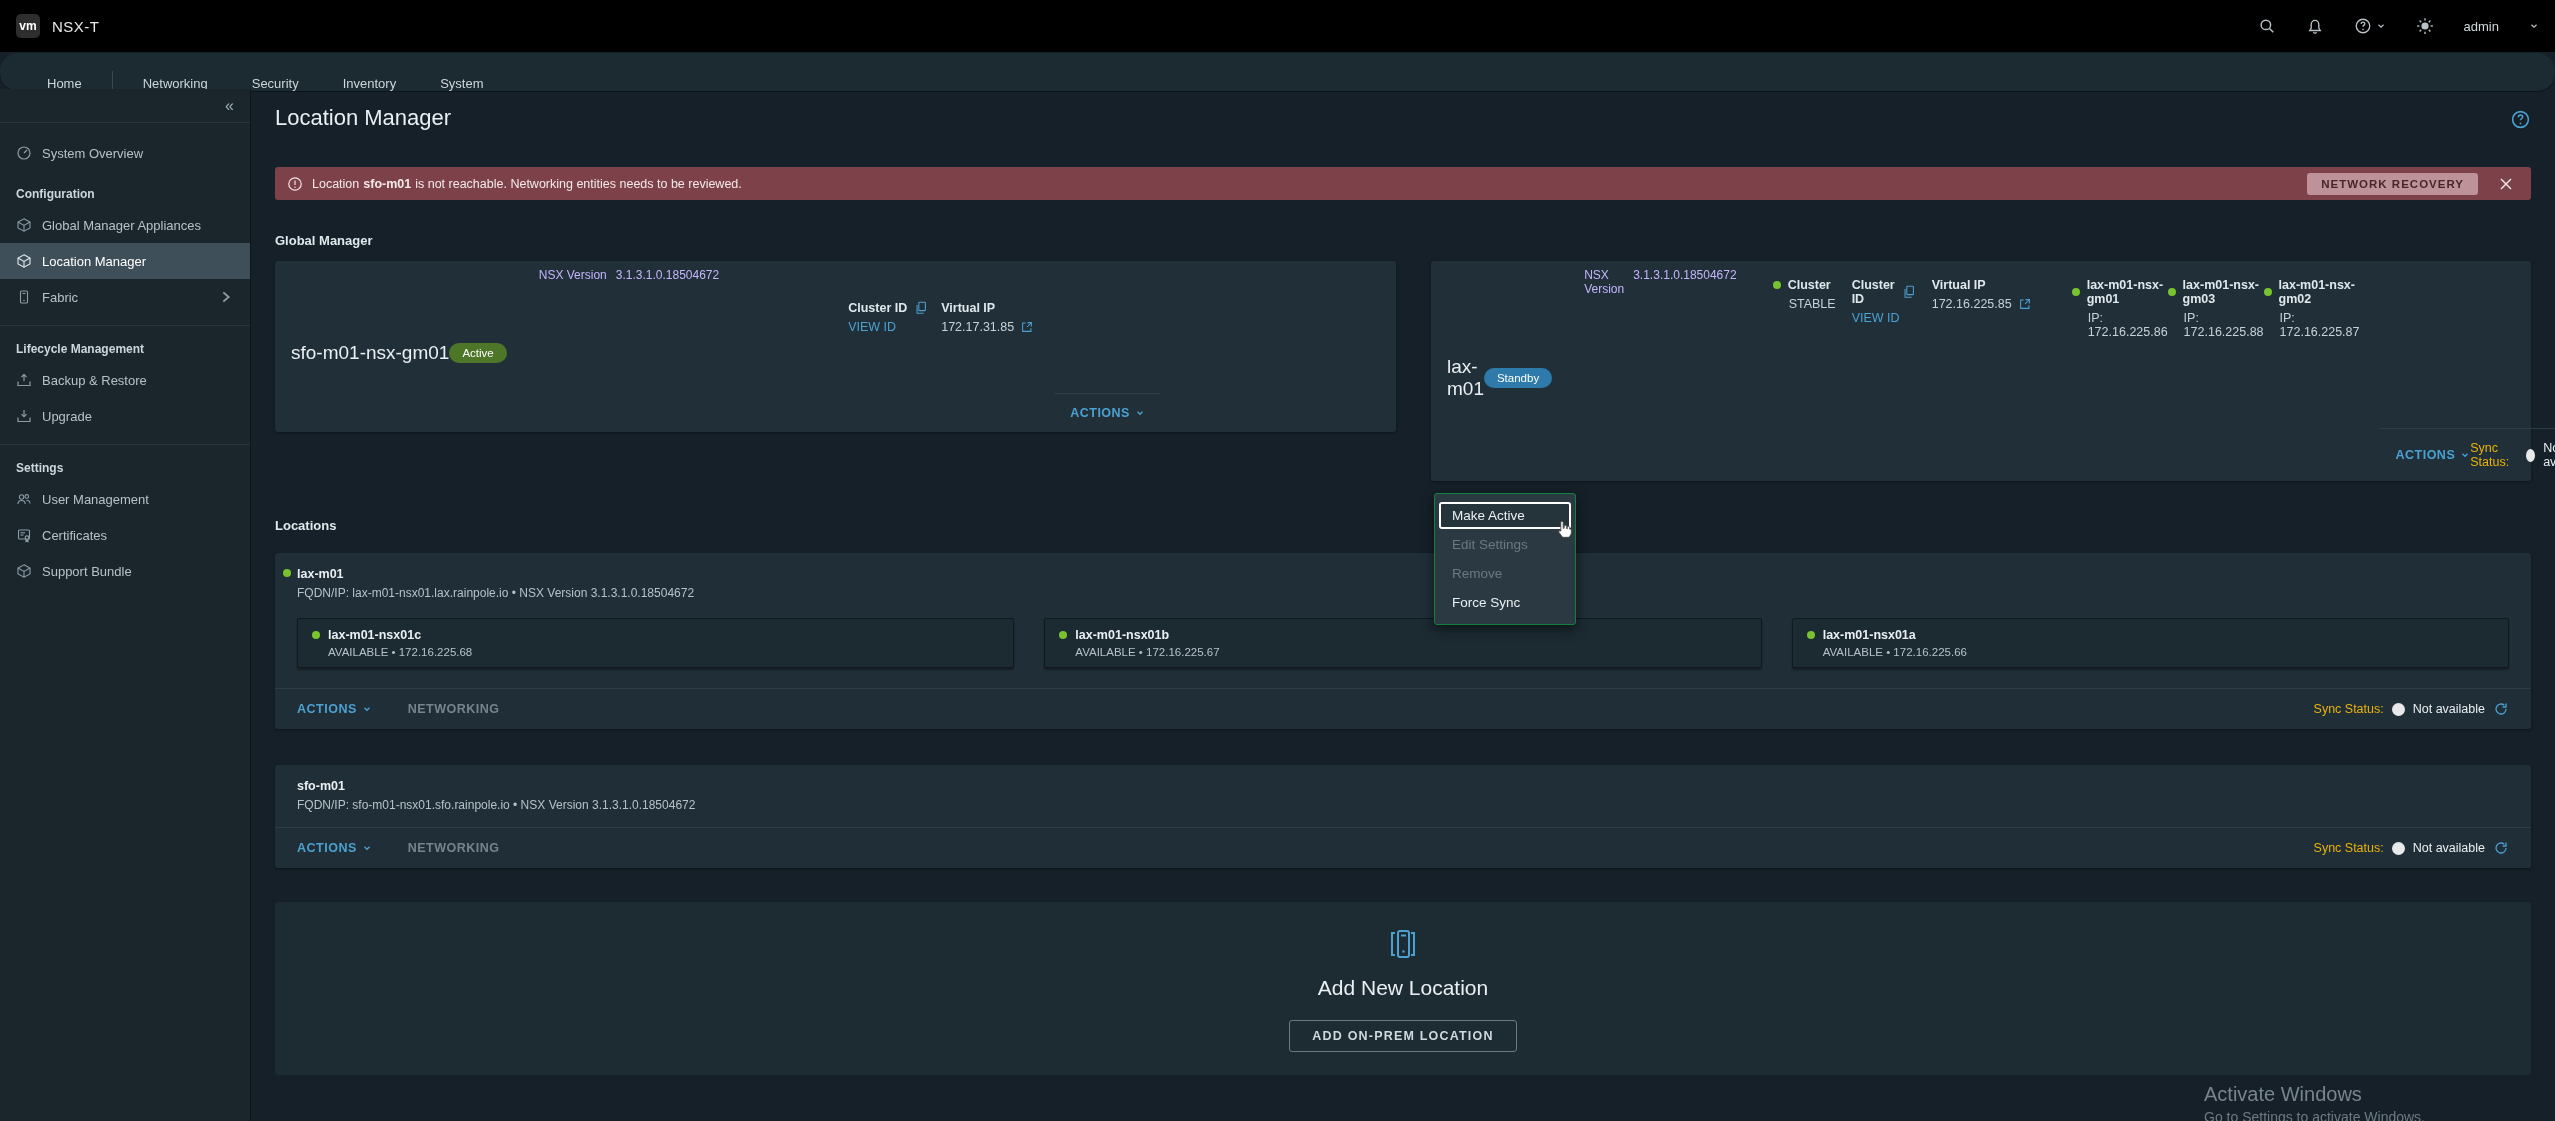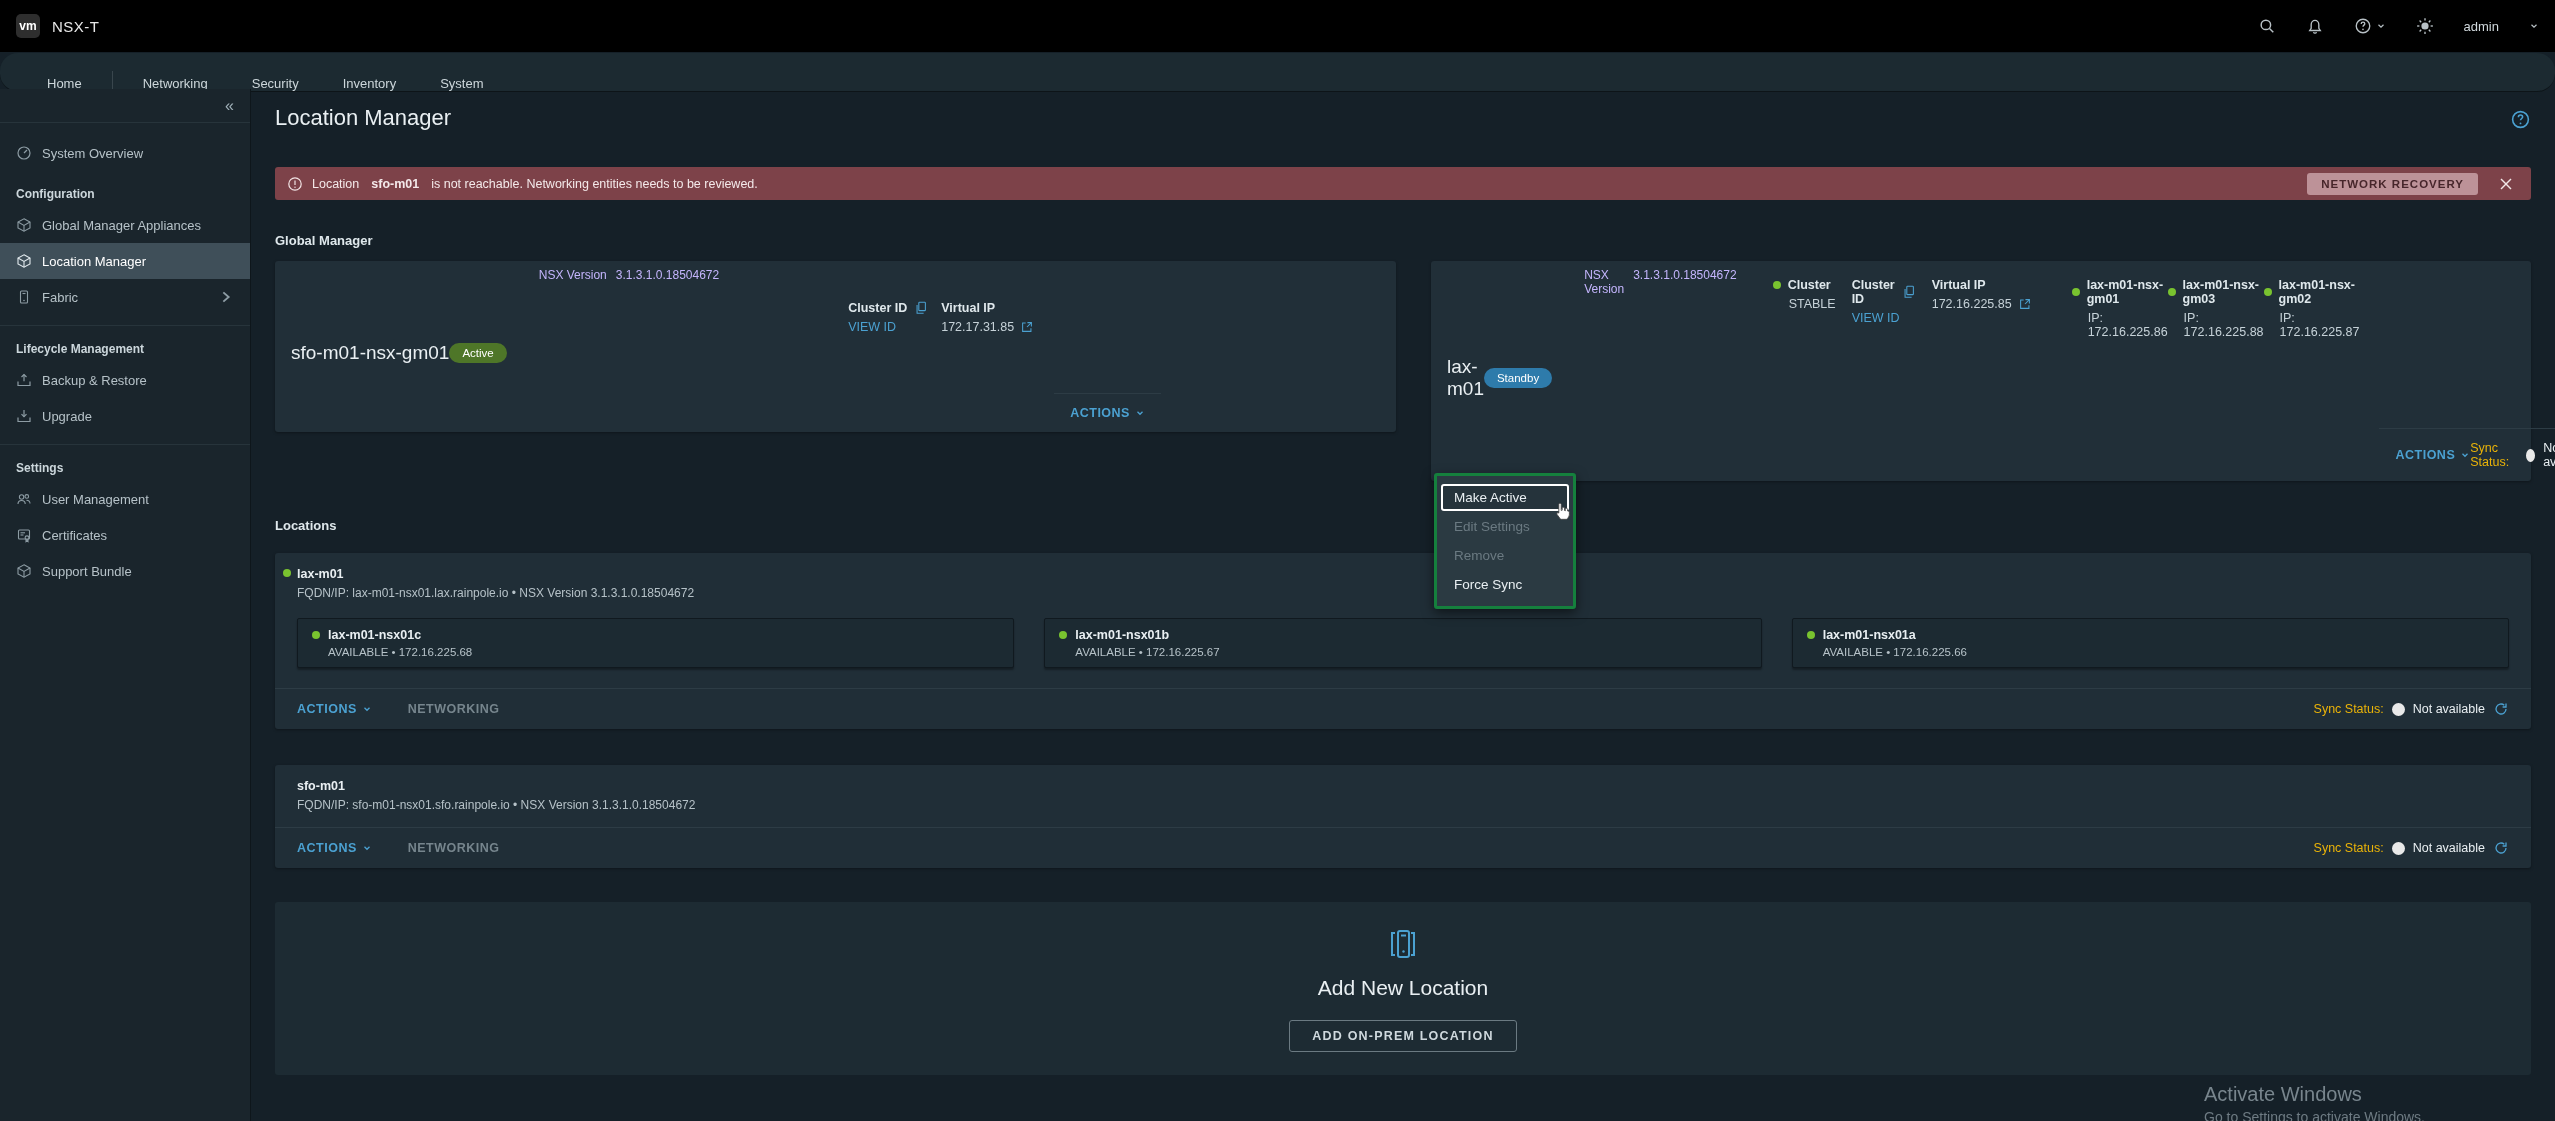--- a/index.html
+++ b/index.html
@@ -36,21 +36,21 @@
 
   
   .main { position:absolute; left:251px; top:89px; right:0; bottom:0; padding:0 24px; }
   .page-head { display:flex; align-items:flex-start; justify-content:space-between; padding-top:16px; }
   .page-title { font-size:22px; font-weight:300; color:#e9eff2; }
   .help-circ { width:21px; height:21px; color:#4ba1d1; cursor:pointer; margin-top:4px; }
 
   
   .alert { margin-top:36px; height:33px; background:#7d4249; border-radius:3px; display:flex; align-items:center; padding:0 12px; gap:9px; }
   .alert-ic { width:16px; height:16px; color:#f2e4e5; flex:none; }
-  .alert-msg { font-size:12.5px; color:#f4e9ea; display:flex; gap:12px; align-items:center; }
+  .alert-msg { font-size:12.5px; color:#f4e9ea; display:flex; gap:4px; align-items:center; }
   .alert-msg .b { font-weight:bold; }
   .alert-btn { margin-left:auto; background:#bd9298; color:#47262b; font-size:11.5px; font-weight:bold; letter-spacing:1px; padding:5px 14px; border:none; border-radius:3px; cursor:pointer; font-family:inherit; }
   .alert-close { width:14px; height:14px; color:#f2e7e8; margin:0 6px 0 12px; cursor:pointer; flex:none; }
 
   .sec-label { margin-top:33px; font-size:13px; font-weight:bold; color:#dfe8ec; }
 
   
   .gm-row { margin-top:13px; position:relative; display:flex; gap:35px; align-items:flex-start; }
   .gmcard { background:#212f38; border-radius:3px; display:flex; flex-direction:row; box-shadow:0 1px 3px rgba(0,0,0,.35); }
   .gmcard.c1 { width:1121px; height:171px; }
@@ -74,21 +74,21 @@
   .gmfooter { margin-top:auto; border-top:1px solid #2d3c45; padding:12px 16px; display:flex; align-items:center; }
   .actions { color:#4ba1d1; font-size:12.5px; font-weight:bold; letter-spacing:.5px; display:flex; align-items:center; gap:5px; cursor:pointer; }
   .actions .chev { color:#4ba1d1; }
   .syncwrap { margin-left:auto; display:flex; align-items:center; gap:8px; }
   .sync-lbl { font-size:12.5px; color:#eab308; }
   .sync-dot { width:13px; height:13px; border-radius:50%; background:#e9e9e9; }
   .sync-val { font-size:12.5px; color:#e9eff2; }
   .refresh-ic { width:16px; height:16px; color:#4ba1d1; cursor:pointer; }
 
   
-  .dropdown { position:absolute; left:1159px; top:212px; width:142px; background:#2b3a42; border:3px solid #15803d; border-radius:3px; box-shadow:0 4px 12px rgba(0,0,0,.55); padding:6px 4px; z-index:20; }
+  .dropdown { position:absolute; left:1159px; top:232px; width:142px; background:#2b3a42; border:1px solid #15803d; border-radius:3px; box-shadow:0 4px 12px rgba(0,0,0,.55); padding:6px 4px; z-index:20; }
   .ditem { padding:6px 13px; font-size:13.5px; color:#e9eff2; margin:2px 0; cursor:pointer; }
   .ditem.sel { border:2px solid #fff; border-radius:3px; background:#25333b; position:relative; padding:4px 11px; }
   .ditem.dis { color:#6b7a82; cursor:default; }
   .hand { position:absolute; right:-8px; bottom:-15px; width:24px; height:24px; }
 
   
   .loccard { margin-top:20px; background:#202e37; border-radius:3px; box-shadow:0 1px 3px rgba(0,0,0,.35); }
   .loccard.sfo { margin-top:36px; }
   .lochead { padding:14px 22px 0 22px; }
   .locname { position:relative; font-size:12.5px; font-weight:bold; color:#e9eff2; }

